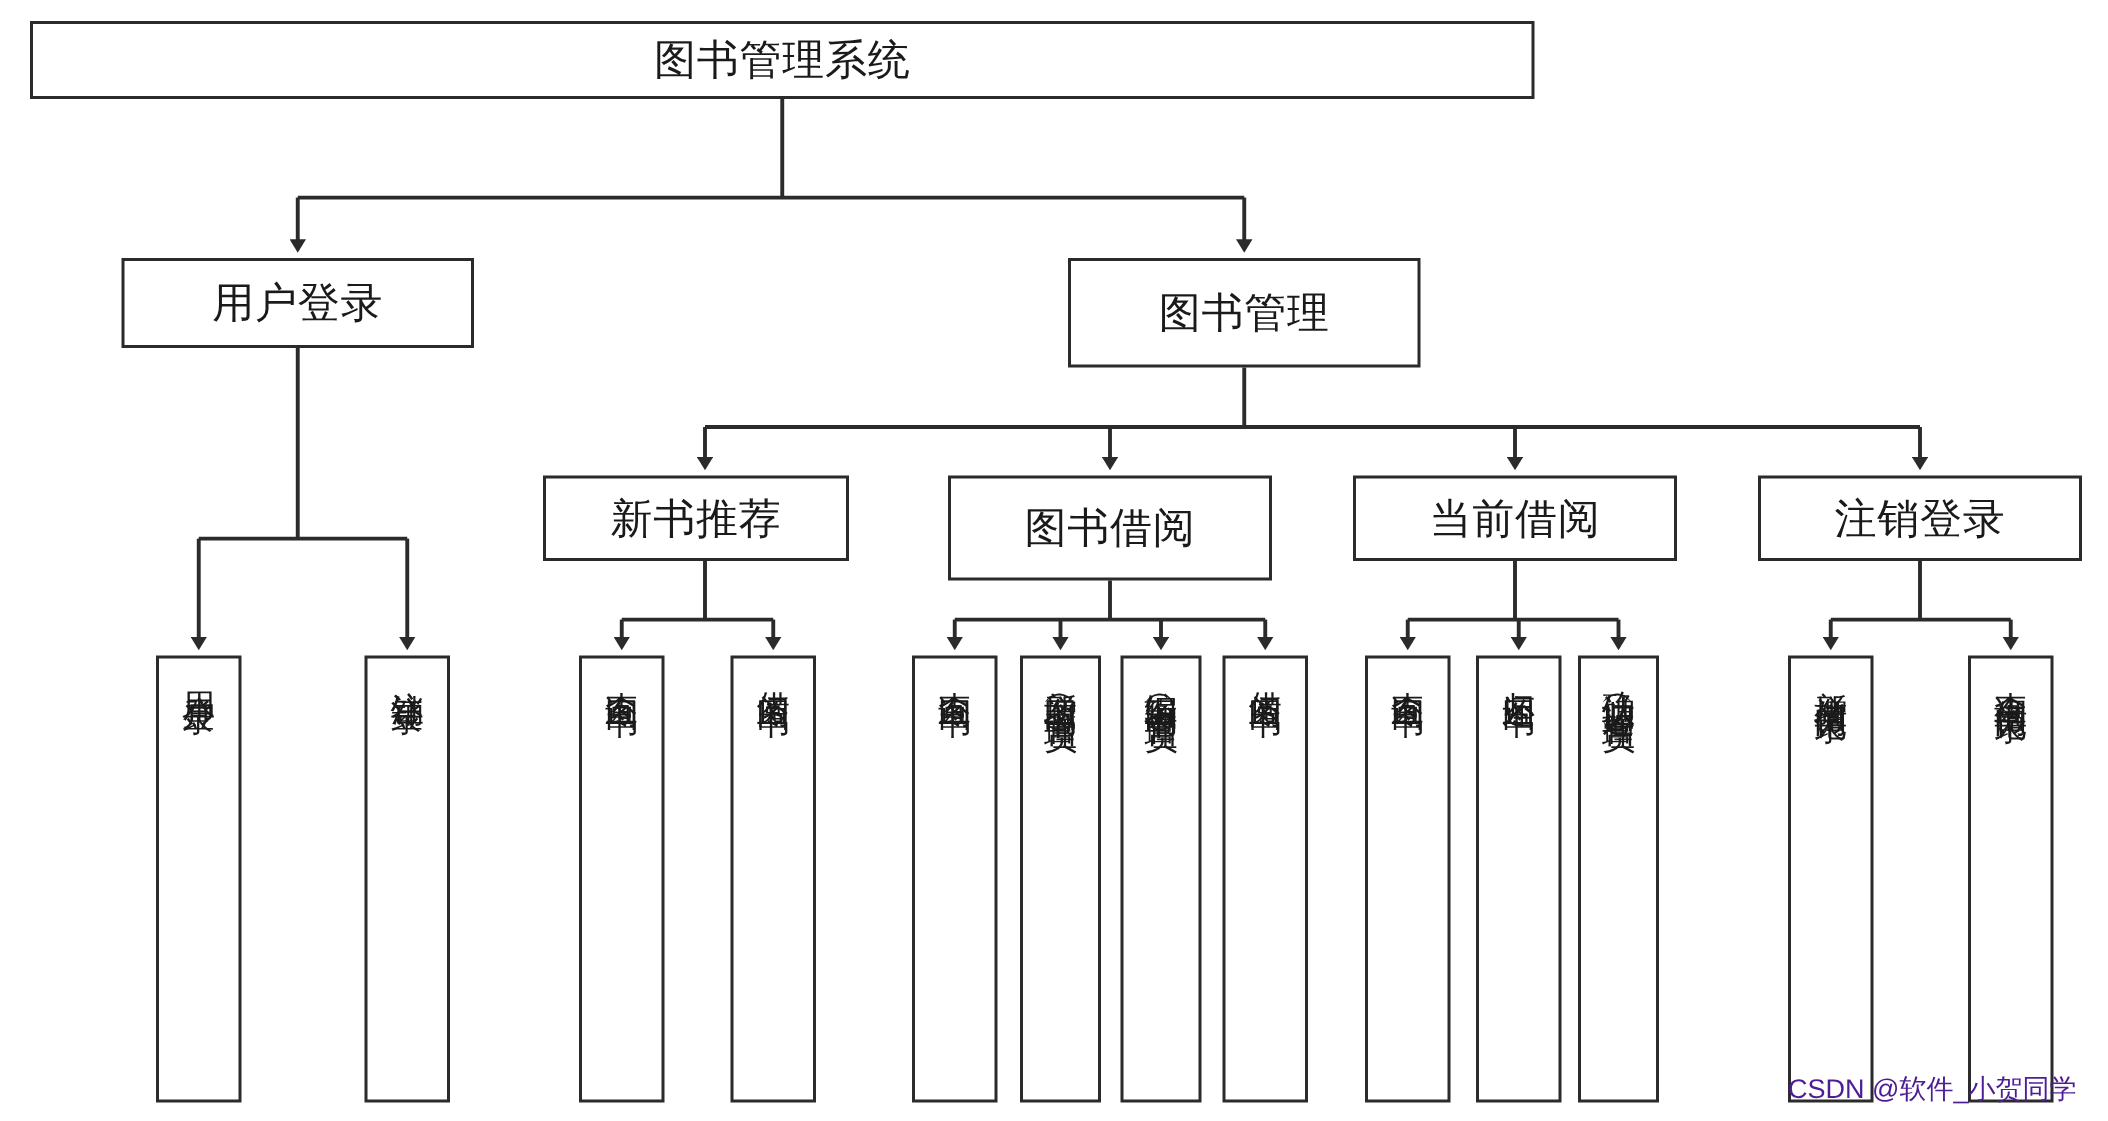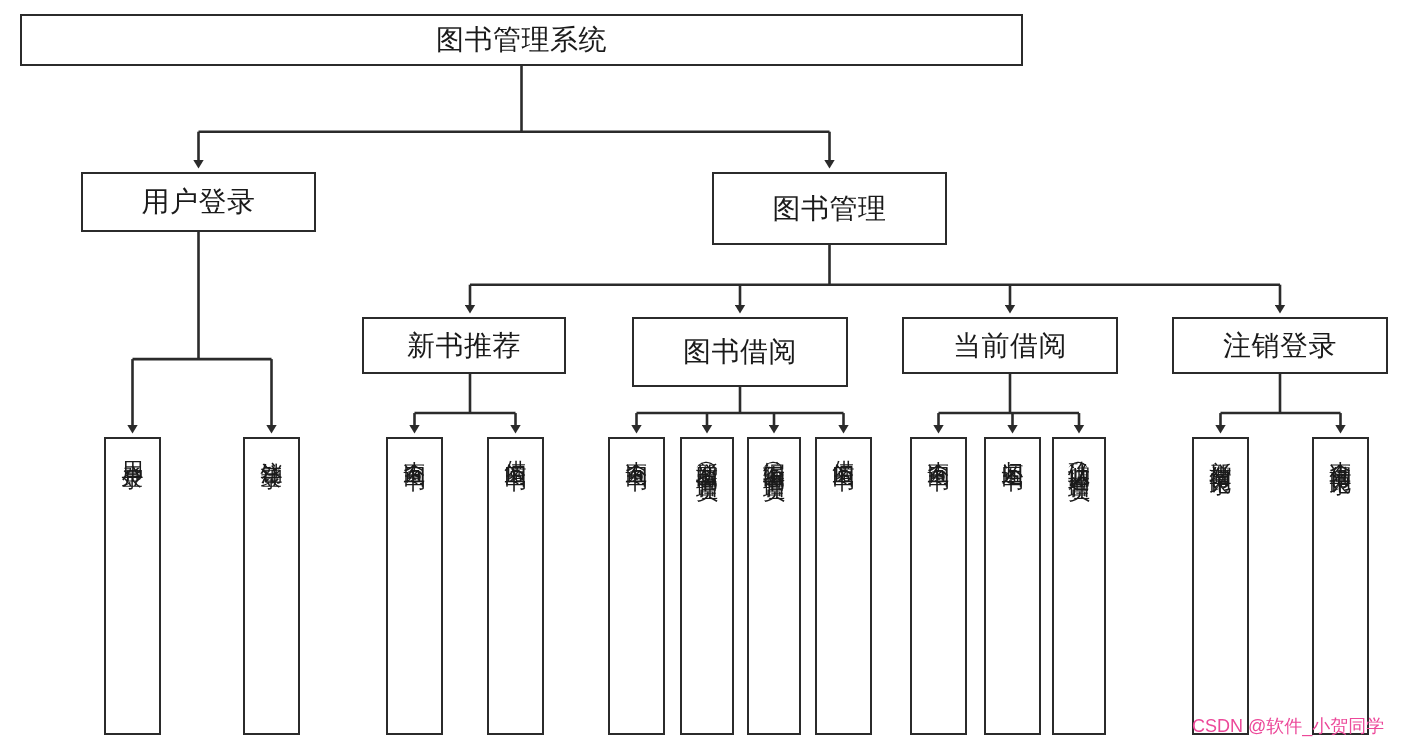--- a/index.html
+++ b/index.html
@@ -54,21 +54,21 @@
   }
   .node.v .label {
     writing-mode: vertical-rl;
     text-orientation: upright;
     font-size: 22px;
     letter-spacing: 3px;
     line-height: 1;
   }
   .watermark {
     position: absolute;
-    color: #ec4899;
+    color: #4c1d95;
     font-size: 18px;
     white-space: nowrap;
     z-index: 3;
     pointer-events: none;
   }
 </style>
 </head>
 <body>
 
 <div id="canvas">

